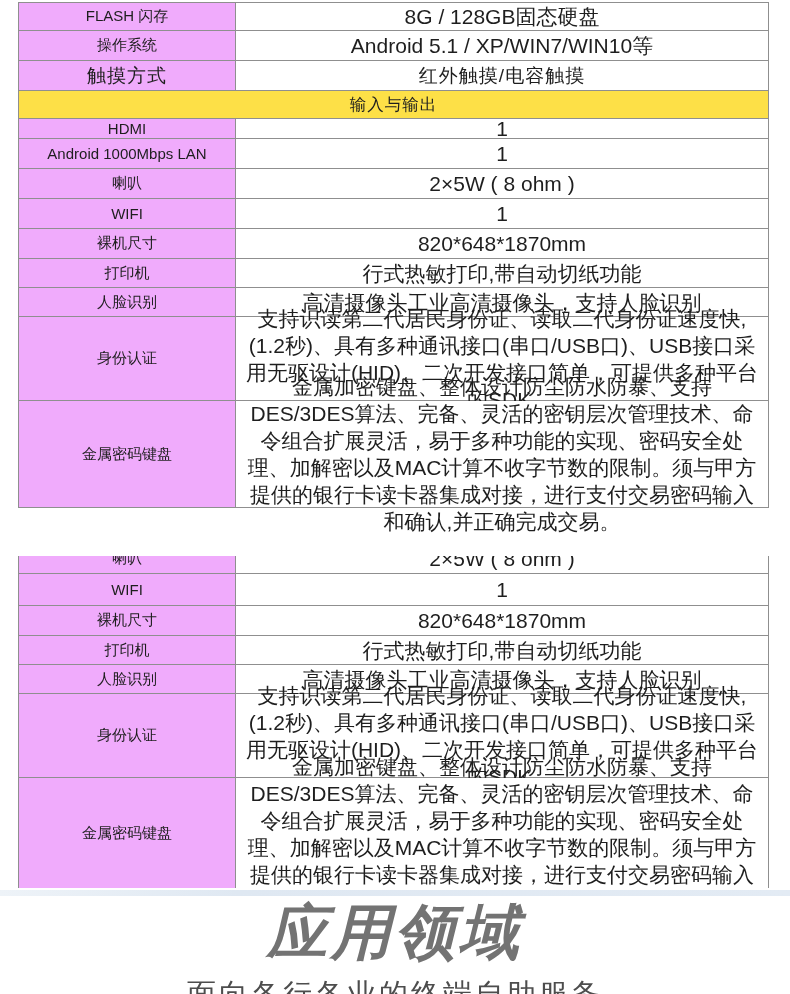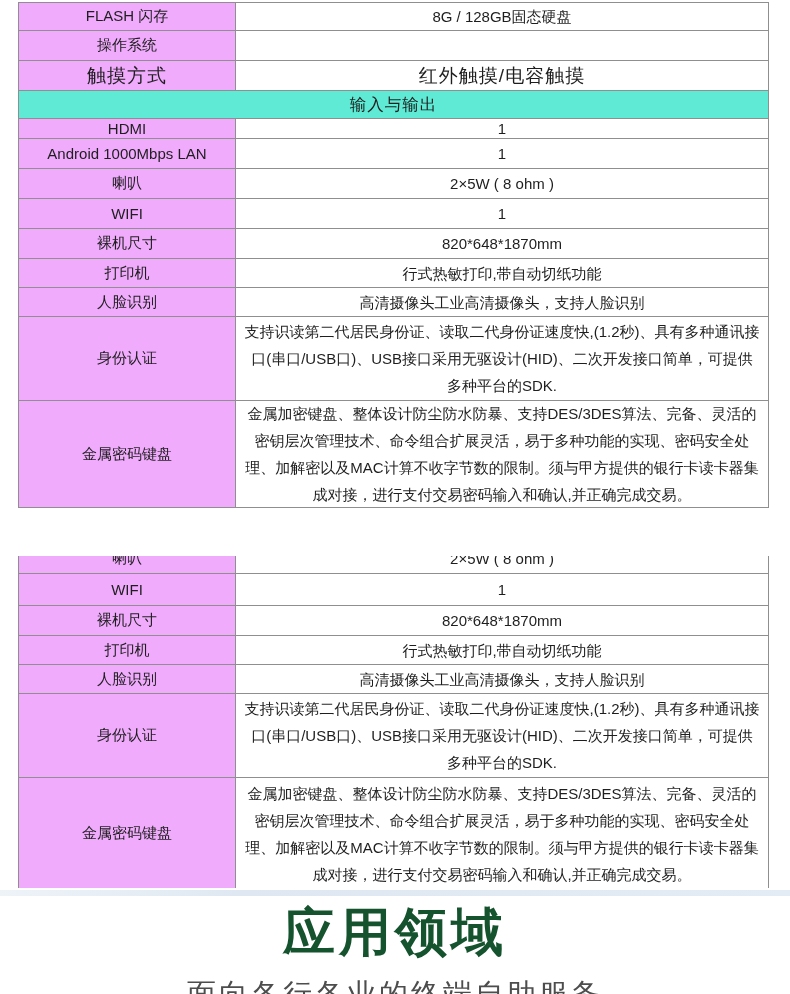--- a/index.html
+++ b/index.html
@@ -34,53 +34,54 @@
   .multi3{height:84px}.multi4{height:106px}.multi4b{height:111px}
   .label-cell{
     width:217px;flex:0 0 217px;box-sizing:border-box;
     background:#f0abfc;border-right:1px solid #8f8f8f;
     display:flex;align-items:center;justify-content:center;
     font-size:15px;color:#1e1e1e;text-align:left;
   }
   .value-cell{
     flex:1;box-sizing:border-box;background:#ffffff;
     display:flex;flex-direction:column;justify-content:center;
-    text-align:center;font-size:15px;color:#1e1e1e;
+    text-align:center;font-size:21px;color:#1e1e1e;
     padding:2px 8px;line-height:27px;
   }
   .big .label-cell,.big .value-cell{font-size:19px;font-weight:500;letter-spacing:1px;}
   .section-row .section-cell{
-    flex:1;background:#5eead4;display:flex;align-items:center;justify-content:center;
+    flex:1;background:#fde047;display:flex;align-items:center;justify-content:center;
     font-size:16.5px;color:#1e1e1e;letter-spacing:1px;
   }
   .divider-band{
     position:absolute;left:0;top:890px;width:790px;height:6px;
     background:linear-gradient(90deg,#eef3f8,#dfe8f2 30%,#e3ebf4);
   }
   .app-title{
     position:absolute;left:0;top:893px;width:790px;height:80px;
     display:flex;align-items:center;justify-content:center;
-    font-size:52px;font-weight:bold;color:#14532d;letter-spacing:4px;
+    font-size:60px;font-weight:bold;color:#737373;letter-spacing:4px;font-style:italic;
   }
   .app-subtitle{
     position:absolute;left:0;top:974px;width:790px;
     text-align:center;font-size:29px;color:#4d4d4d;letter-spacing:3px;
     line-height:40px;white-space:nowrap;
   }
 </style>
 </head>
 <body>
 
 <div class="spec-table" id="table1">
     <div class="trow h28">
       <div class="label-cell">FLASH  闪存</div>
       <div class="value-cell">8G / 128GB固态硬盘</div>
     </div>
     <div class="trow h30">
       <div class="label-cell">操作系统</div>
+      <div class="value-cell">Android 5.1 /  XP/WIN7/WIN10等</div>
     </div>
     <div class="trow h30 big">
       <div class="label-cell">触摸方式</div>
       <div class="value-cell">红外触摸/电容触摸</div>
     </div>
     <div class="trow section-row h28">
       <div class="section-cell">输入与输出</div>
     </div>
     <div class="trow h31">
       <div class="label-cell">HDMI</div>

